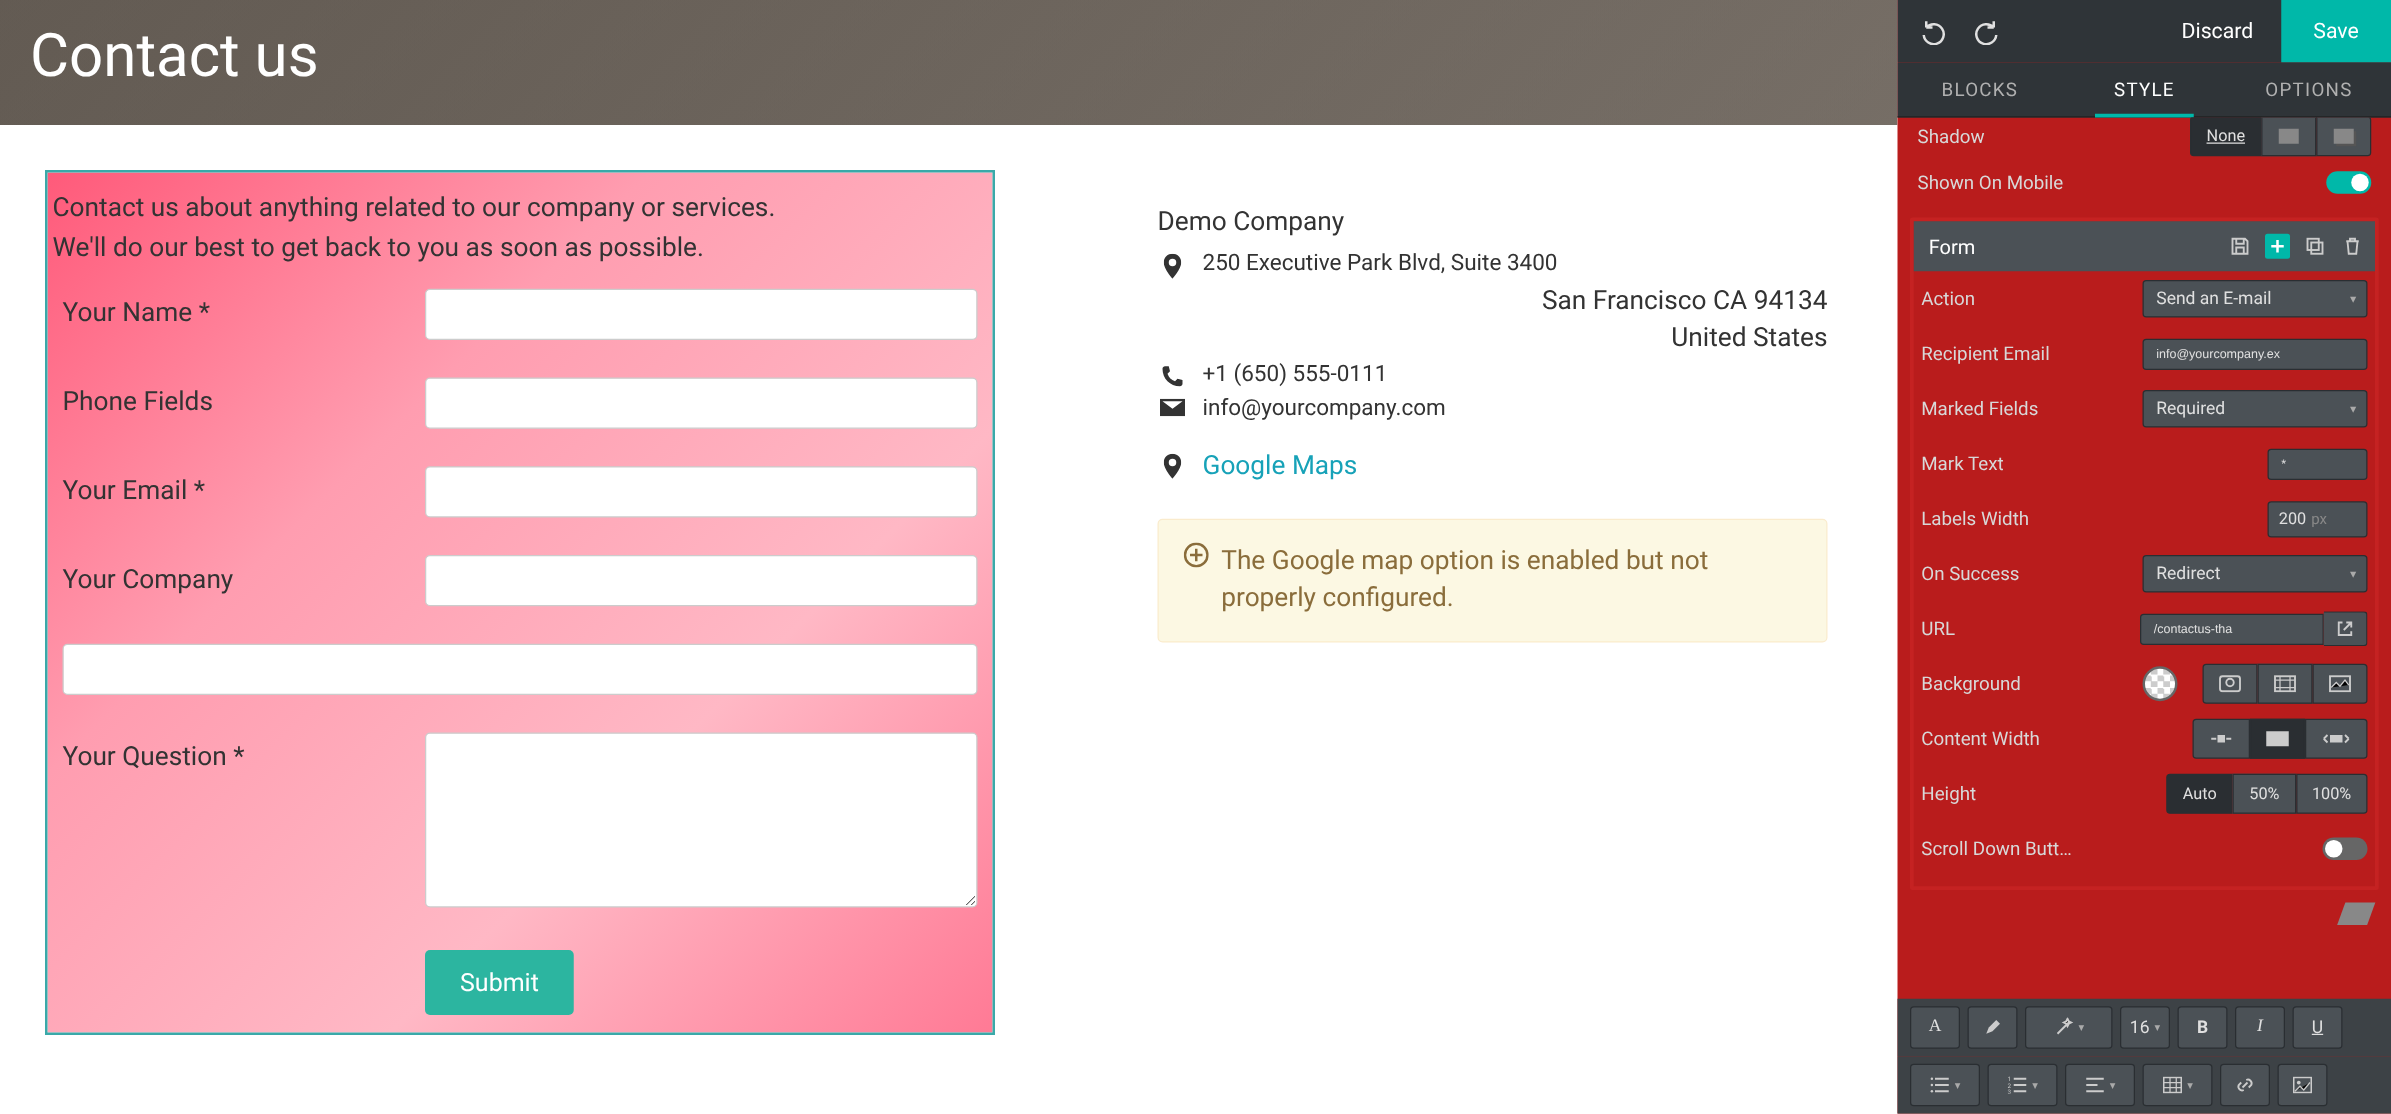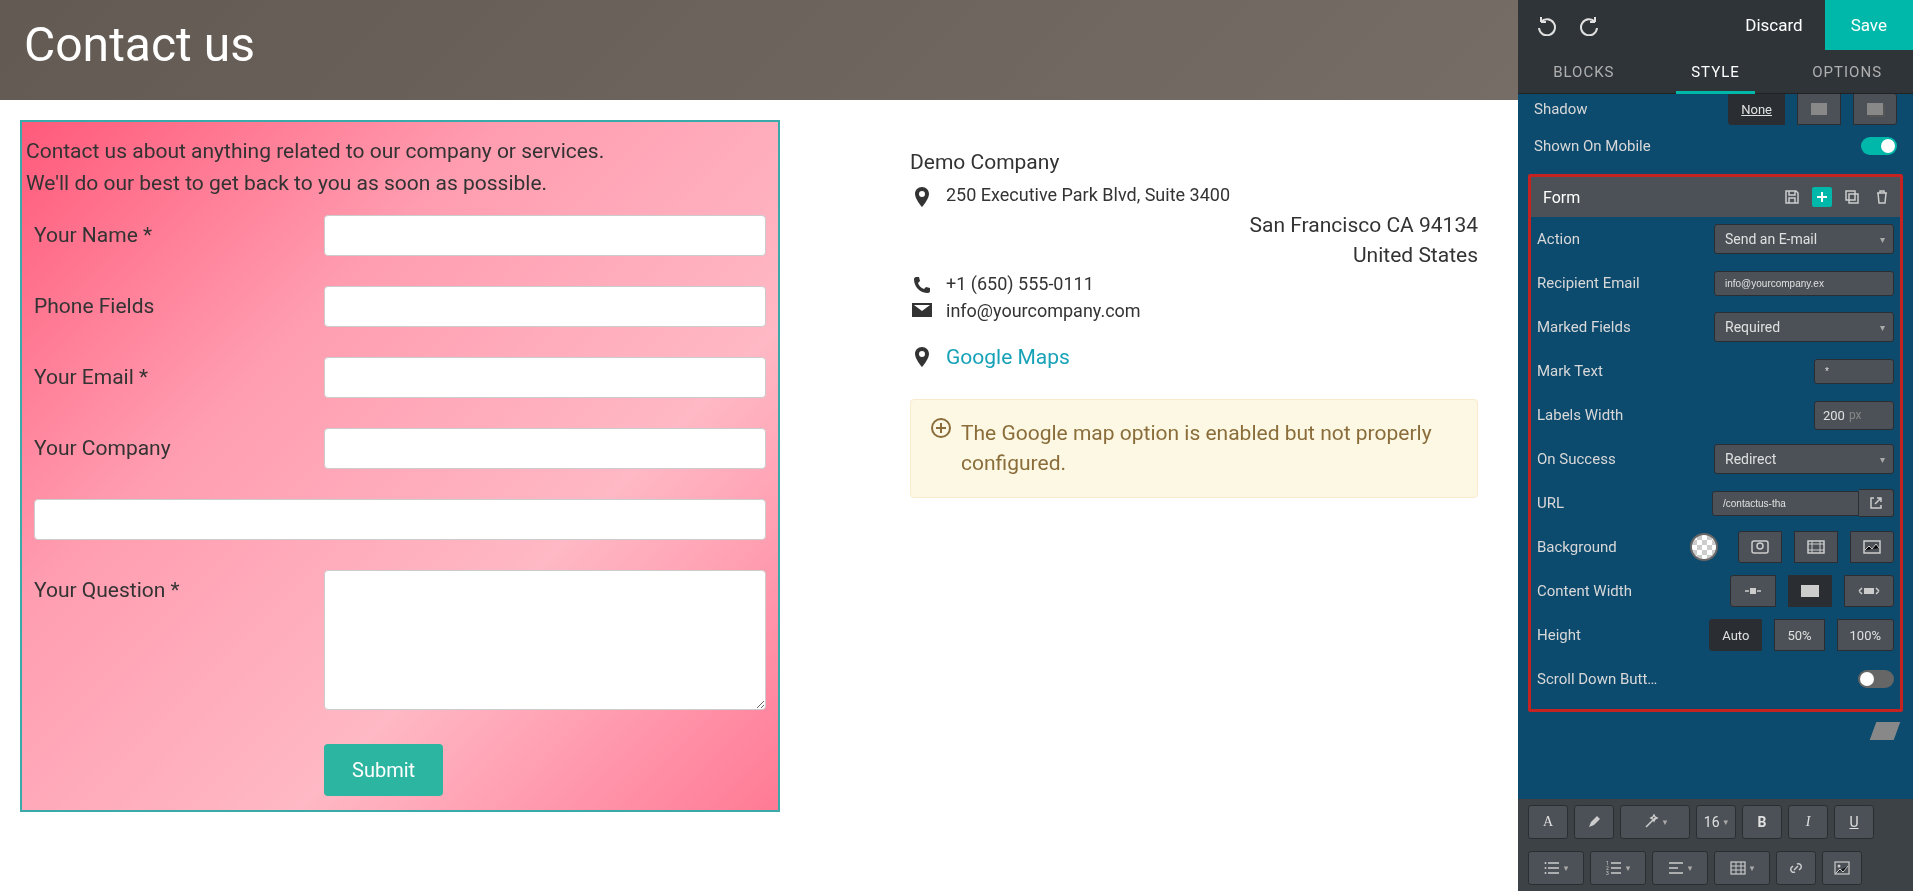--- a/index.html
+++ b/index.html
@@ -6,21 +6,21 @@
 body { display: flex; width: 1913px; height: 891px; overflow: hidden; background: #fff; }
 
 .main-area { flex: 1; position: relative; overflow-y: auto; }
 .main-area::-webkit-scrollbar { width: 17px; }
 .main-area::-webkit-scrollbar-track { background: #f0f0f0; }
 .main-area::-webkit-scrollbar-thumb { background: #c0c0c0; }
 
 .hero { height: 100px; background: linear-gradient(rgba(60,60,60,0.5), rgba(60,60,60,0.5)), linear-gradient(135deg, #8a7a6a, #b0a090); display: flex; align-items: flex-start; padding: 16px 24px; }
 .hero h1 { color: #fff; font-size: 48px; font-weight: 400; }
 
-.content { display: flex; padding: 20px; gap: 40px; }
+.content { display: flex; padding: 36px; gap: 40px; }
 .form-wrapper { width: 760px; background: linear-gradient(135deg, #ff5a7a, #ff9db0, #ffb8c5, #ff7a95); padding: 14px 0; border: 2px solid #3aa9a9; position: relative; }
 .form-intro { font-size: 21px; color: #333; padding: 0 4px 16px 4px; line-height: 1.5; }
 .form-fields { padding: 0 12px; }
 .field-row { display: flex; align-items: flex-start; margin-bottom: 30px; }
 .field-label { width: 290px; font-size: 21px; color: #333; padding-top: 8px; }
 .field-input { flex: 1; }
 .field-input input, .field-input textarea { width: 100%; padding: 10px 12px; font-size: 16px; border: 1px solid #ccc; border-radius: 4px; background: #fff; }
 .field-input textarea { height: 140px; resize: both; }
 .submit-row { padding-left: 290px; }
 .submit-btn { background: #2cb5a0; color: #fff; border: none; padding: 14px 28px; font-size: 20px; border-radius: 4px; cursor: pointer; }
@@ -29,21 +29,21 @@
 .company-name { font-size: 21px; color: #333; margin-bottom: 10px; }
 .info-line { display: flex; align-items: flex-start; font-size: 18px; color: #333; margin-bottom: 6px; gap: 12px; }
 .info-line .icon-slot { width: 24px; display: flex; justify-content: center; padding-top: 3px; }
 .info-indent { padding-left: 36px; font-size: 21px; color: #333; margin-bottom: 6px; text-align: right; }
 .maps-link { color: #17a2b8; text-decoration: none; font-size: 21px; margin-top: 24px; display: flex; align-items: center; gap: 12px; }
 .maps-link .icon-slot { width: 24px; display: flex; justify-content: center; color: #333; }
 .alert-box { background: #fcf8e3; border: 1px solid #faebcc; border-radius: 4px; padding: 18px 20px; margin-top: 30px; color: #8a6d3b; font-size: 21px; line-height: 1.45; display: flex; gap: 10px; }
 .alert-box .alert-icon { color: #8a6d3b; flex-shrink: 0; }
 
 
-.right-panel { width: 395px; background: #0c4a6e; color: #d0d0d0; display: flex; flex-direction: column; font-size: 14px; position: relative; }
+.right-panel { width: 395px; background: #b91c1c; color: #d0d0d0; display: flex; flex-direction: column; font-size: 14px; position: relative; }
 .panel-top { display: flex; align-items: center; height: 50px; background: #2f3438; }
 .undo-redo { display: flex; gap: 20px; padding: 0 18px; }
 .icon-btn { color: #e0e0e0; cursor: pointer; display: flex; align-items: center; justify-content: center; }
 .spacer { flex: 1; }
 .discard-btn { color: #fff; padding: 0 22px; height: 100%; display: flex; align-items: center; cursor: pointer; font-size: 17px; }
 .save-btn { background: #00b8a9; color: #fff; padding: 0 26px; height: 100%; display: flex; align-items: center; cursor: pointer; font-size: 17px; }
 
 .panel-tabs { display: flex; height: 44px; background: #2f3438; border-bottom: 1px solid #222; }
 .panel-tab { flex: 1; display: flex; align-items: center; justify-content: center; font-size: 15px; letter-spacing: 1px; color: #b0b0b0; cursor: pointer; }
 .panel-tab.active { color: #fff; position: relative; }
@@ -63,21 +63,21 @@
 .text-input { background: #4b5156; border: 1px solid #2a2e32; color: #e0e0e0; padding: 6px 10px; font-size: 10px; border-radius: 3px; font-family: Liberation Sans, sans-serif; margin-left: 15px; }
 .text-input.narrow { width: 80px; }
 .num-input { background: #4b5156; border: 1px solid #2a2e32; color: #e0e0e0; padding: 6px 8px; font-size: 13px; border-radius: 3px; width: 80px; font-family: monospace; display: flex; align-items: center; gap: 4px; }
 .unit { color: #888; font-size: 12px; }
 
 .toggle { width: 36px; height: 18px; background: #00b8a9; border-radius: 9px; position: relative; cursor: pointer; }
 .toggle::after { content: ""; position: absolute; width: 14px; height: 14px; background: #fff; border-radius: 50%; top: 2px; right: 2px; }
 .toggle.off { background: #666; }
 .toggle.off::after { left: 2px; right: auto; }
 
-.btn-group { display: flex; gap: 12px; }
+.btn-group { display: flex; gap: 0; }
 .btn-group .seg { background: #4b5156; border: 1px solid #2a2e32; color: #e0e0e0; padding: 6px 12px; font-size: 13px; cursor: pointer; display: flex; align-items: center; justify-content: center; min-width: 44px; height: 32px; }
 .btn-group .seg.active { background: #2a2e32; }
 .btn-group .seg:first-child { border-radius: 3px 0 0 3px; }
 .btn-group .seg:last-child { border-radius: 0 3px 3px 0; }
 
 .form-section { border: 3px solid #c52222; border-radius: 2px; margin-top: 6px; padding-bottom: 8px; }
 .section-header { display: flex; align-items: center; height: 40px; background: #4b5156; padding: 0 8px; }
 .section-title { flex: 1; font-size: 16px; color: #fff; padding-left: 4px; }
 .section-icons { display: flex; gap: 10px; }
 .sec-icon { width: 20px; height: 20px; display: flex; align-items: center; justify-content: center; color: #ccc; cursor: pointer; }

